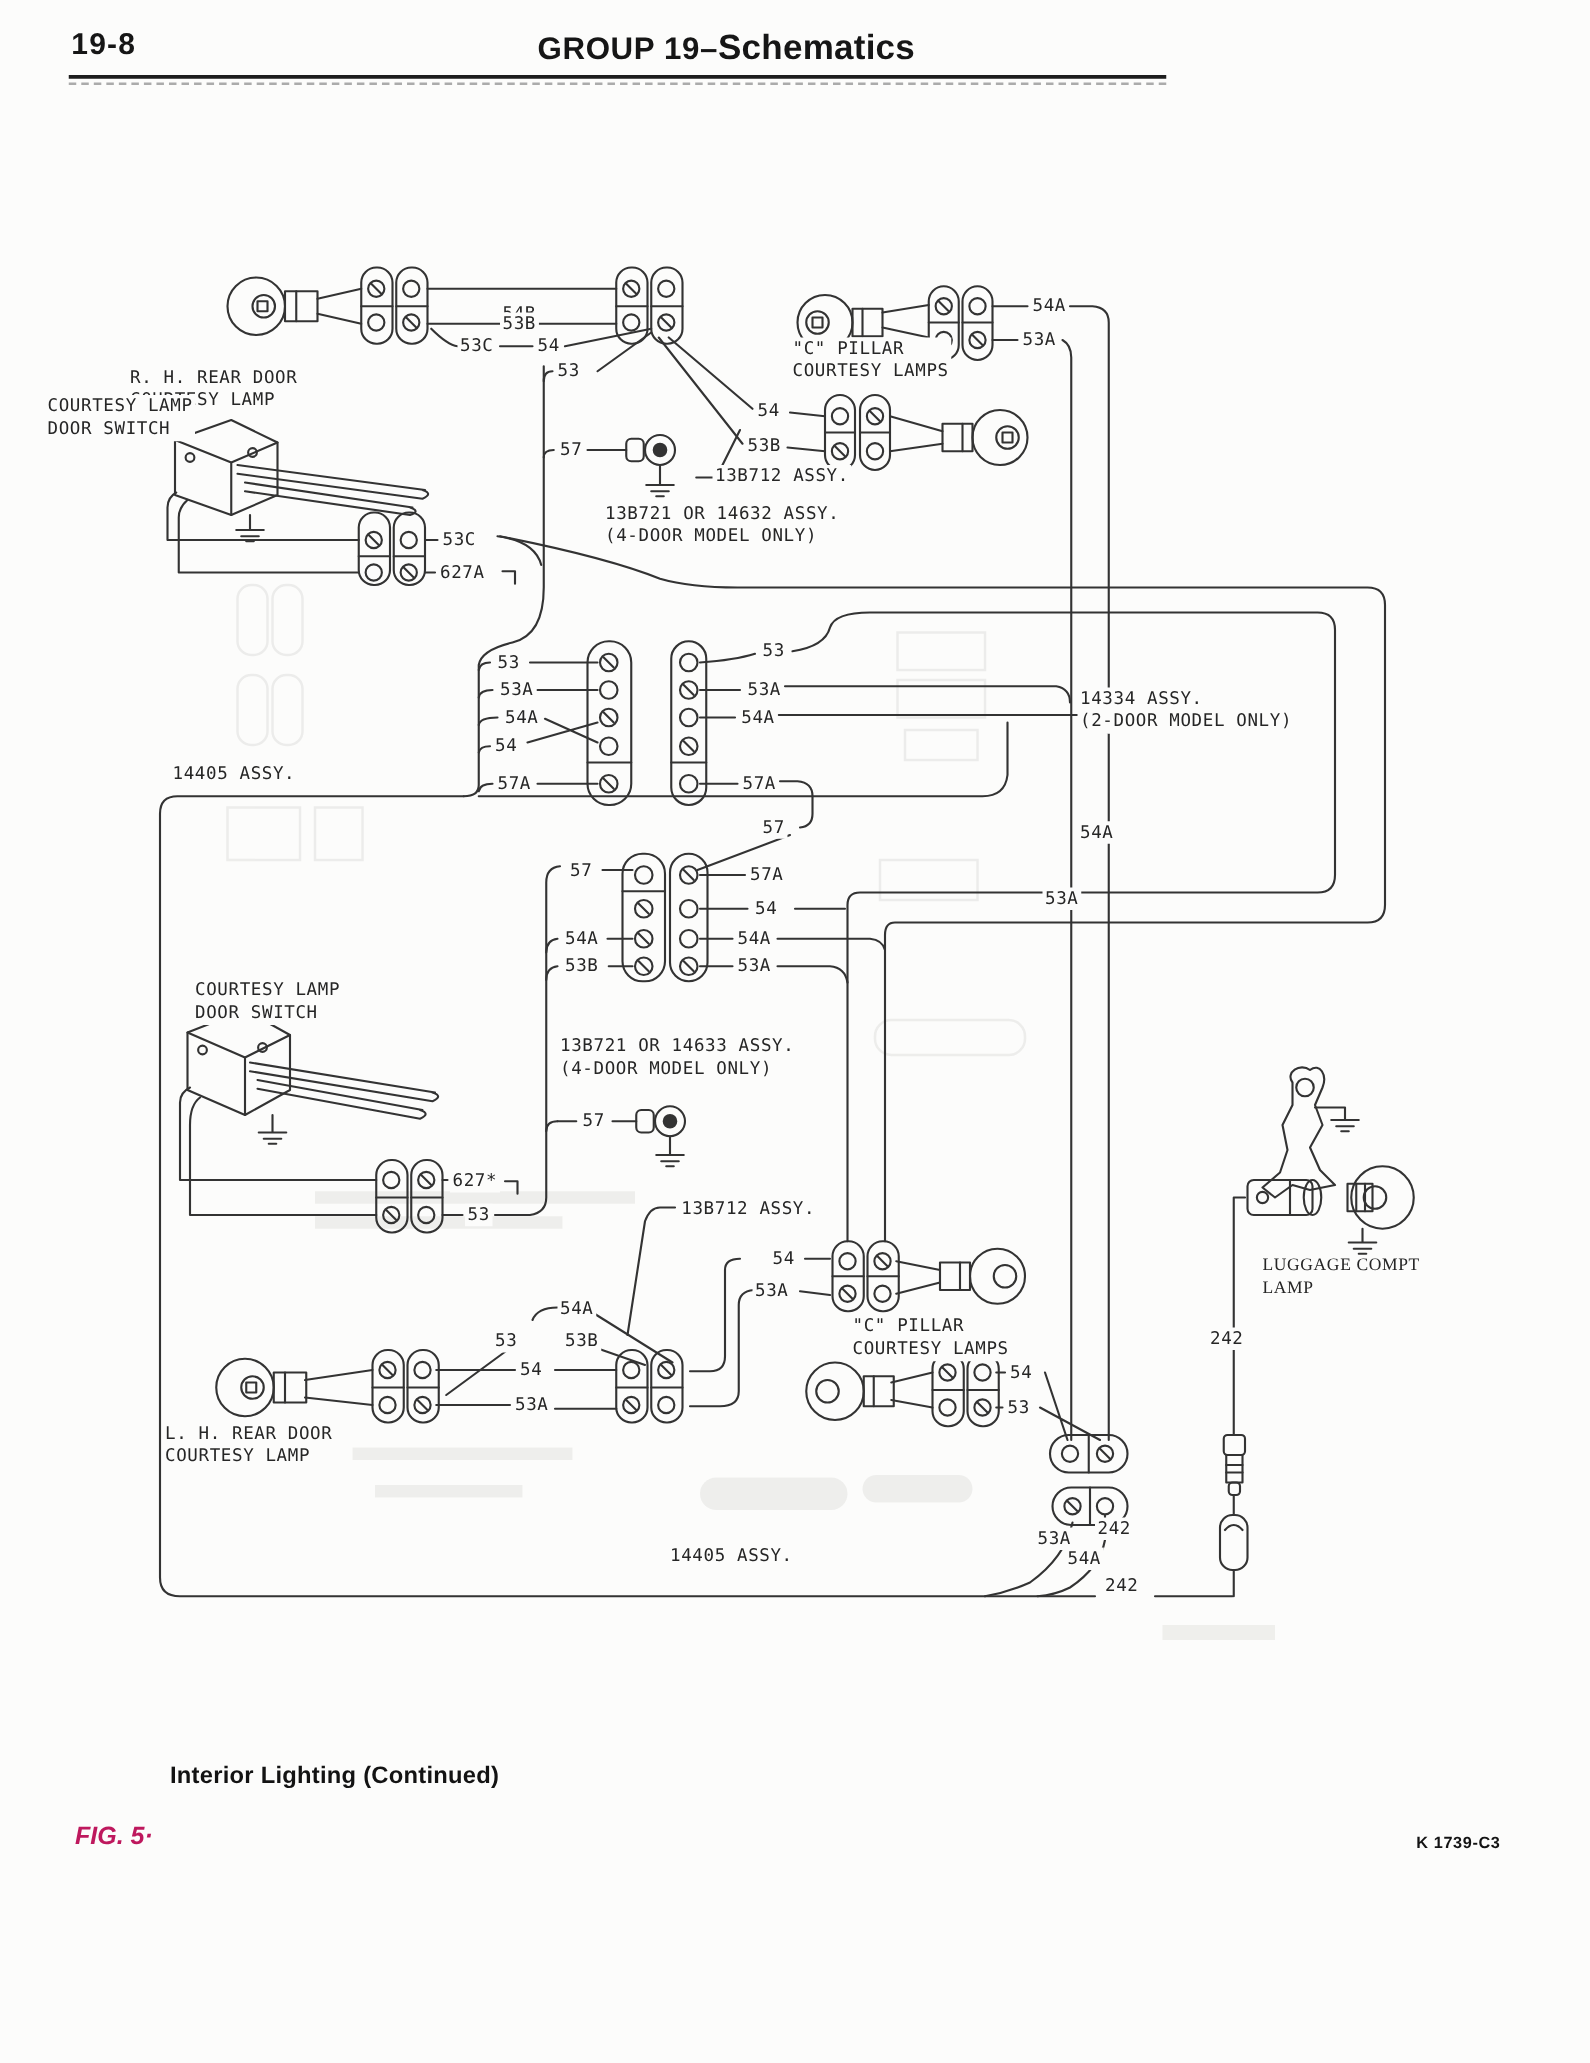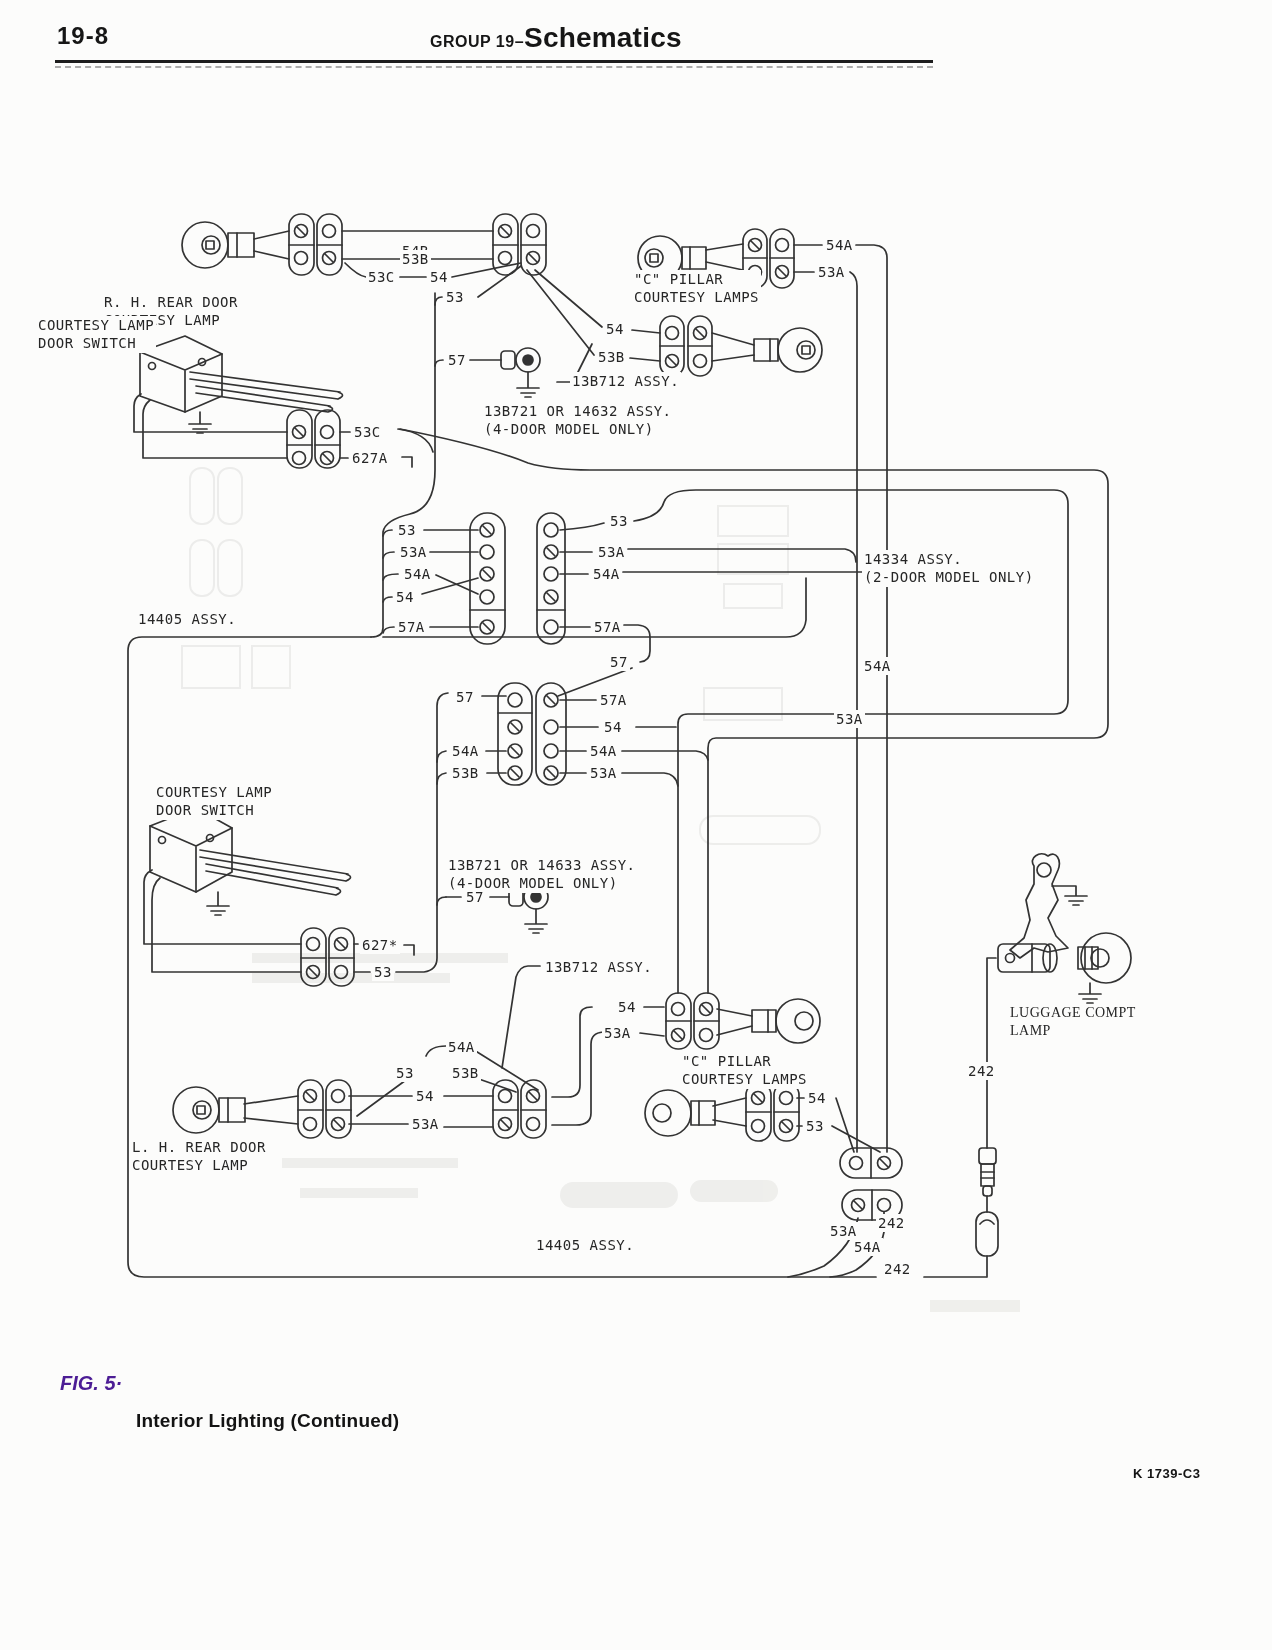--- a/index.html
+++ b/index.html
@@ -1,32 +1,32 @@
 <!DOCTYPE html>
 <html><head>
 <meta charset="utf-8">
 <style>
   html,body{margin:0;padding:0;background:#d9d9d6;}
   #page{position:relative;width:1272px;height:1650px;background:#fcfcfb;margin:0 auto;overflow:hidden;
         font-family:"DejaVu Sans Mono",monospace;color:#2b2b2b;}
   
   .pageno{position:absolute;left:57px;top:22px;font:bold 24px "Liberation Sans",sans-serif;color:#161616;letter-spacing:1px;text-align:right;}
   .htitle{position:absolute;left:430px;top:22px;font-family:"Liberation Sans",sans-serif;color:#161616;}
-  .hb{font-size:16px;font-weight:bold;letter-spacing:.5px;}
+  .hb{font-size:25px;font-weight:bold;letter-spacing:.5px;}
   .hl{font-size:28px;font-weight:600;letter-spacing:.2px;}
   .rule{position:absolute;left:55px;top:60px;width:878px;height:0;border-top:3px solid #1d1d1d;}
   .rule2{position:absolute;left:55px;top:66px;width:878px;height:0;border-top:2px dashed #8a8a8a;opacity:.7;}
   
   #ghosts{position:absolute;left:0;top:0;z-index:0;}
   #art{position:absolute;left:0;top:0;z-index:1;}
   #labels-layer{position:absolute;left:0;top:0;width:100%;height:100%;z-index:2;}
   .lbl{position:absolute;font:14px "DejaVu Sans Mono",monospace;color:#262626;letter-spacing:.5px;
        white-space:pre-line;line-height:1.32;background:#fcfcfb;padding:0 2px;}
   
-  .fig{position:absolute;left:60px;top:1372px;font:italic bold 20px "Liberation Sans",sans-serif;color:#4c1d95;}
+  .fig{position:absolute;left:60px;top:1458px;font:italic bold 20px "Liberation Sans",sans-serif;color:#be185d;}
   .figtitle{position:absolute;left:136px;top:1410px;font:bold 19px "Liberation Sans",sans-serif;color:#131313;letter-spacing:.2px;}
   .doccode{position:absolute;left:1133px;top:1466px;font:bold 13px "Liberation Sans",sans-serif;color:#131313;letter-spacing:.5px;}
 </style>
 </head>
 <body>
 
 <div id="page">
 
   <span class="pageno">19-8</span>
   <div class="htitle">
@@ -462,21 +462,21 @@
       <div class="lbl" style="left: 608px; top: 653px;">57</div>
       <div class="lbl" style="left: 598px; top: 691px;">57A</div>
       <div class="lbl" style="left: 454px; top: 688px;">57</div>
       <div class="lbl" style="left: 602px; top: 718px;">54</div>
       <div class="lbl" style="left: 450px; top: 742px;">54A</div>
       <div class="lbl" style="left: 588px; top: 742px;">54A</div>
       <div class="lbl" style="left: 450px; top: 764px;">53B</div>
       <div class="lbl" style="left: 588px; top: 764px;">53A</div>
       <div class="lbl" style="left: 154px; top: 783px;">COURTESY LAMP
 DOOR SWITCH</div>
-      <div class="lbl" style="left: 446px; top: 828px; margin-top: 28px;">13B721 OR 14633 ASSY.
+      <div class="lbl" style="left: 446px; top: 828px;">13B721 OR 14633 ASSY.
 (4-DOOR MODEL ONLY)</div>
       <div class="lbl" style="left: 464px; top: 888px;">57</div>
       <div class="lbl" style="left: 360px; top: 936px;">627*</div>
       <div class="lbl" style="left: 372px; top: 963px;">53</div>
       <div class="lbl" style="left: 543px; top: 958px;">13B712 ASSY.</div>
       <div class="lbl" style="left: 616px; top: 998px;">54</div>
       <div class="lbl" style="left: 602px; top: 1024px;">53A</div>
       <div class="lbl" style="left: 680px; top: 1052px;">"C" PILLAR
 COURTESY LAMPS</div>
       <div class="lbl" style="left: 806px; top: 1089px;">54</div>

